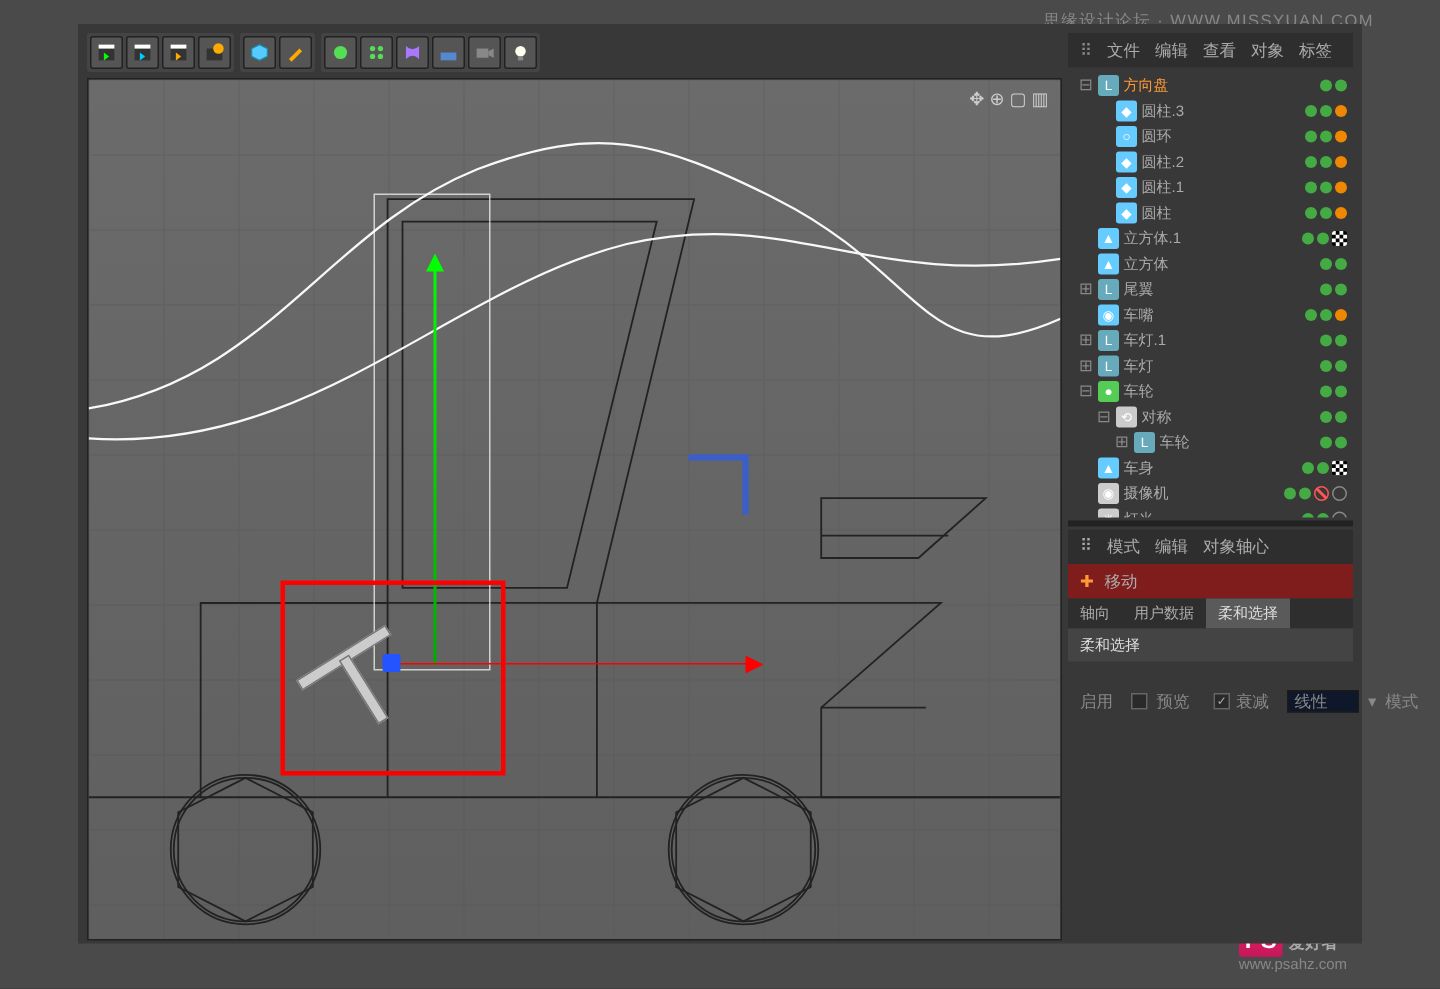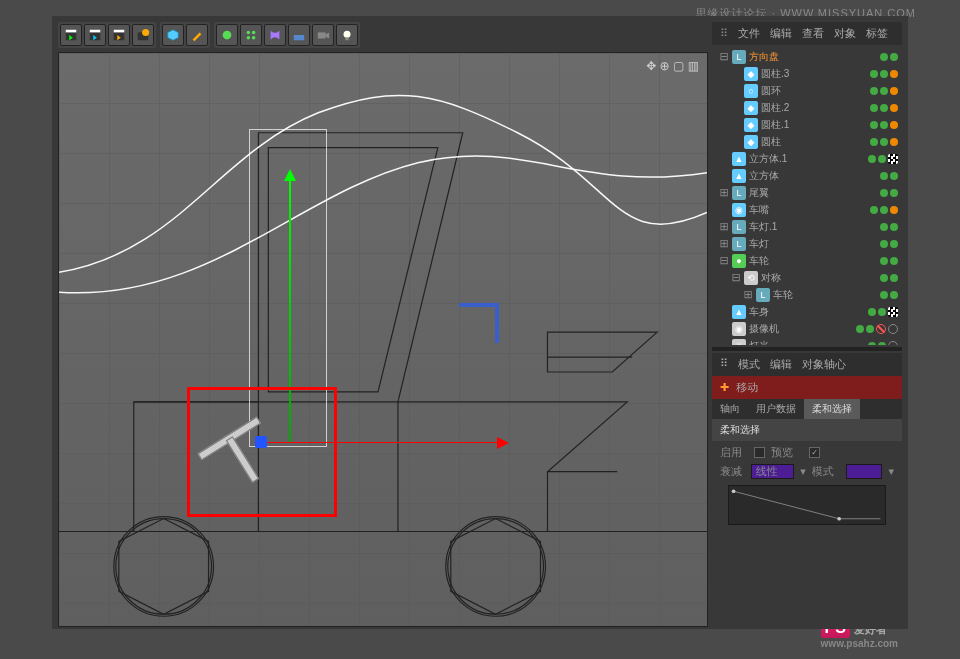--- a/index.html
+++ b/index.html
@@ -51,37 +51,37 @@
 .noent::after{content:"";position:absolute;left:-1px;top:3px;width:10px;height:2px;background:#f55;transform:rotate(45deg)}
 .divider{height:4px;background:#222;margin:2px 0}
 .attr-tabs{display:flex;gap:10px;padding:4px 8px;background:#2e2e2e}
 .attr-tabs span{cursor:pointer}
 .attr-hdr{padding:4px 8px;background:#7f1d1d}
 .attr-hdr .plus{color:#ff9933;margin-right:4px}
 .attr-sub{display:flex;background:#2e2e2e}
 .attr-sub span{padding:3px 8px;cursor:pointer;font-size:10px}
 .attr-sub span.active{background:#5a5a5a;color:#ddd}
 .attr-sec{padding:4px 8px;background:#444;color:#ddd;font-size:10px}
-.attr-body{padding:4px 8px;display:flex;flex-direction:column;gap:4px}
+.attr-body{padding:4px 8px;display:flex;flex-direction:row;gap:4px}
 .attr-row{display:flex;align-items:center;gap:6px;font-size:10px}
 .attr-row label{width:28px;color:#888}
-.attr-row .field{background:#4c1d95;border:1px solid #1a1a1a;padding:1px 4px;color:#888;width:60px;height:15px;display:flex;align-items:center}
+.attr-row .field{background:#0f172a;border:1px solid #1a1a1a;padding:1px 4px;color:#888;width:60px;height:15px;display:flex;align-items:center}
 .attr-row .spin{width:10px;height:15px;background:#444;border:1px solid #222;display:flex;flex-direction:column}
 .attr-row .spin div{flex:1;font-size:6px;text-align:center;line-height:6px;color:#999}
 .chkbox{width:11px;height:11px;border:1px solid #666;background:#2a2a2a;display:inline-flex;align-items:center;justify-content:center;font-size:8px}
 .graph{height:40px;background:#2a2a2a;border:1px solid #1a1a1a;margin:2px 8px;position:relative}
 .graph svg{width:100%;height:100%}
 </style>
 </head>
 <body>
 
 <div class="watermark-top">思缘设计论坛 · WWW.MISSYUAN.COM</div>
 <div class="watermark-bottom">
   <span class="ps-logo">PS</span><span>爱好者</span>
-  <div style="font-size:10px;color:#888;font-weight:bold">www.psahz.com</div>
+  <div style="font-size:10px;color:#888;font-weight:normal">www.psahz.com</div>
 </div>
 
 <div class="frame">
 
 <div class="toolbar">
   <div class="tool-grp">
     <div class="tool-btn">
           <svg viewBox="0 0 16 16">
             <rect x="2" y="5" width="12" height="9" fill="#333"></rect>
             <rect x="2" y="2" width="12" height="3" fill="#fff"></rect>

